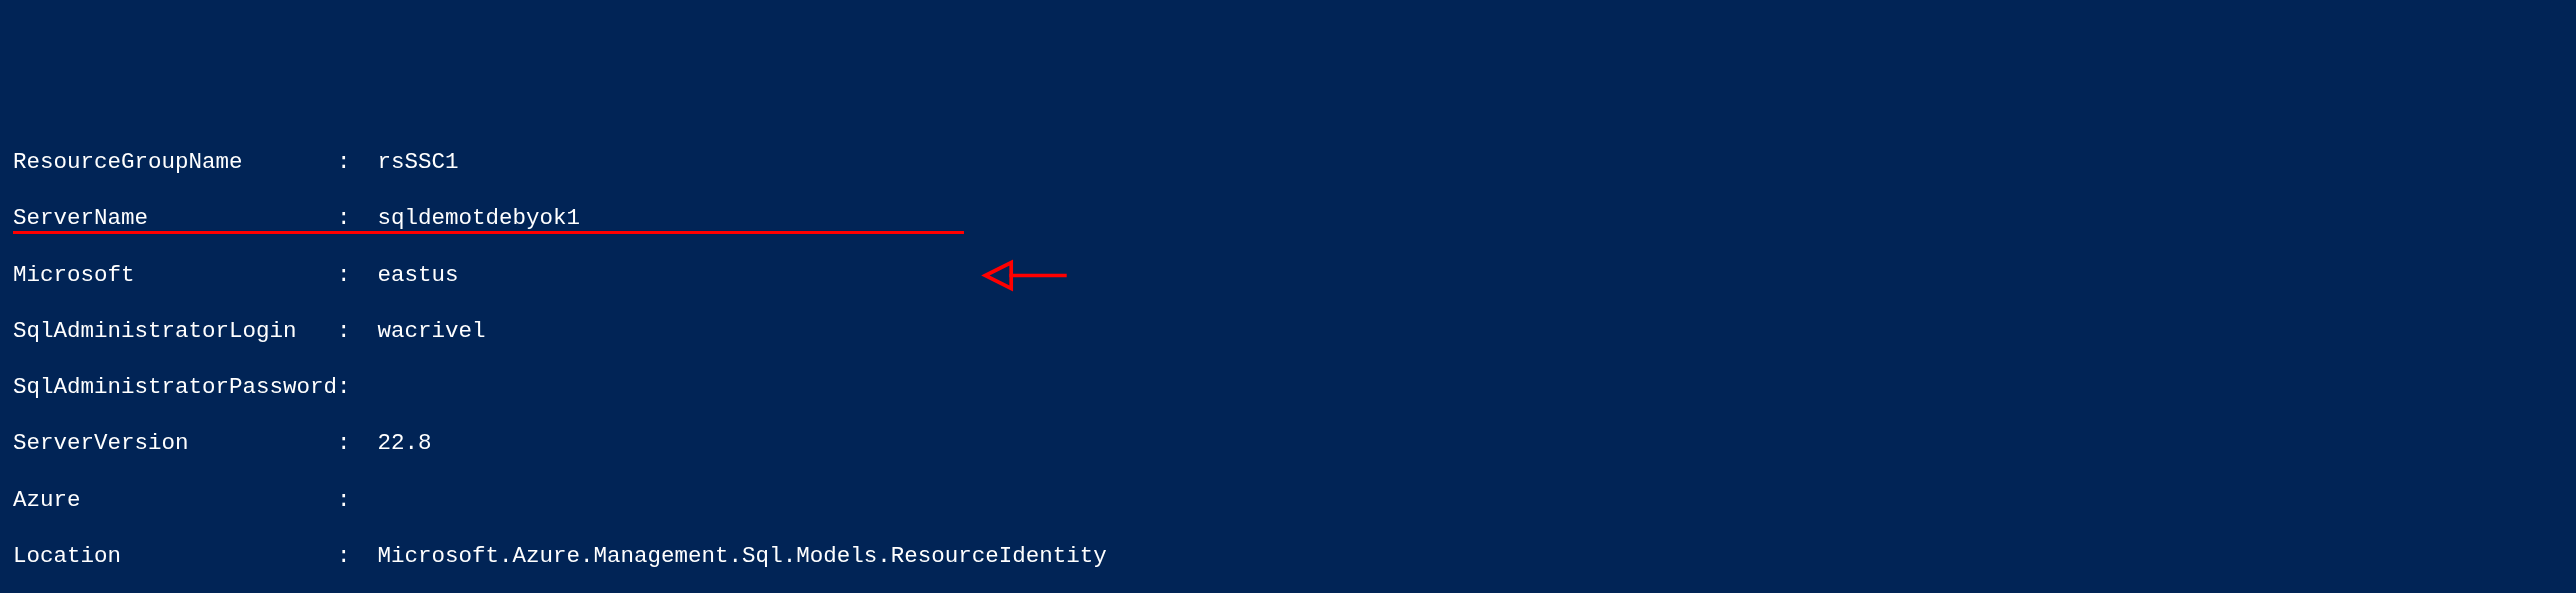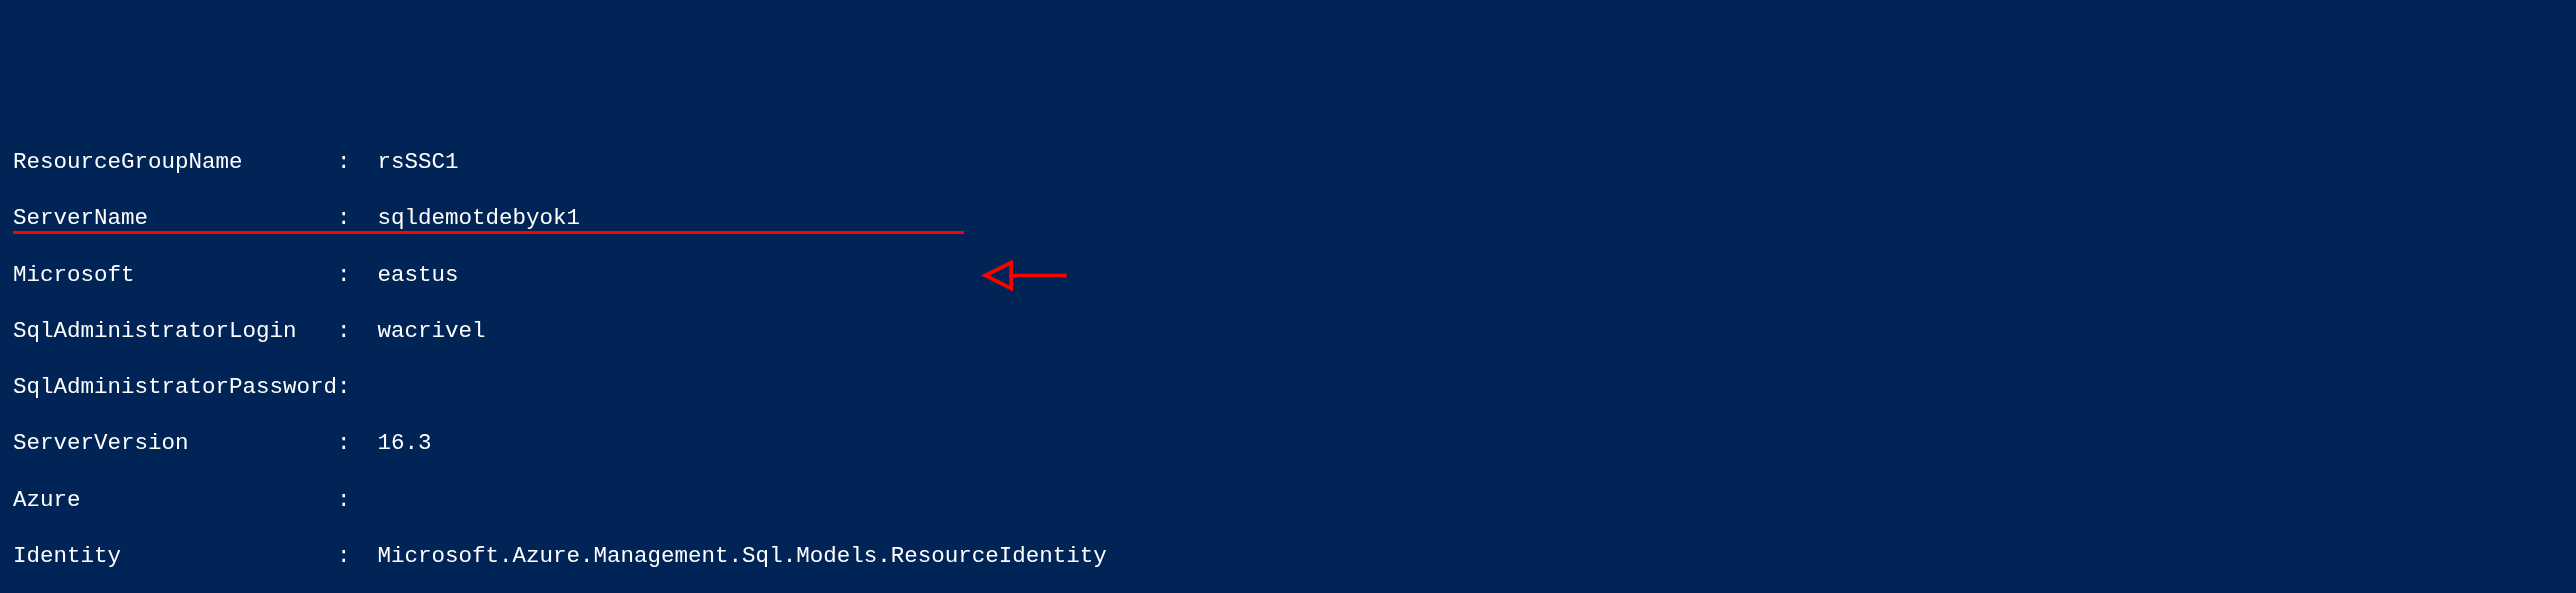--- a/index.html
+++ b/index.html
@@ -39,23 +39,23 @@
 <body>
 
 
 
 
 <span class="line"><span class="label">ResourceGroupName</span><span class="sep">:</span> <span class="val">rsSSC1</span></span>
 <span class="line"><span class="label">ServerName</span><span class="sep">:</span> <span class="val">sqldemotdebyok1</span></span>
 <span class="line"><span class="label">Microsoft</span><span class="sep">:</span> <span class="val">eastus</span></span>
 <span class="line"><span class="label">SqlAdministratorLogin</span><span class="sep">:</span> <span class="val">wacrivel</span></span>
 <span class="line"><span class="label">SqlAdministratorPassword</span><span class="sep">:</span> <span class="val"></span></span>
-<span class="line"><span class="label">ServerVersion</span><span class="sep">:</span> <span class="val">16.3</span></span>
+<span class="line"><span class="label">ServerVersion</span><span class="sep">:</span> <span class="val">22.8</span></span>
 <span class="line"><span class="label">Azure</span><span class="sep">:</span> <span class="val"></span></span>
-<span class="line"><span class="label">Identity</span><span class="sep">:</span> <span class="val">Microsoft.Azure.Management.Sql.Models.ResourceIdentity</span></span>
+<span class="line"><span class="label">Location</span><span class="sep">:</span> <span class="val">Microsoft.Azure.Management.Sql.Models.ResourceIdentity</span></span>
 
 
 
 
 
 
 
 <div class="underline-annot" style="left:13px; top:231px; width:951px;"></div>
 
 

